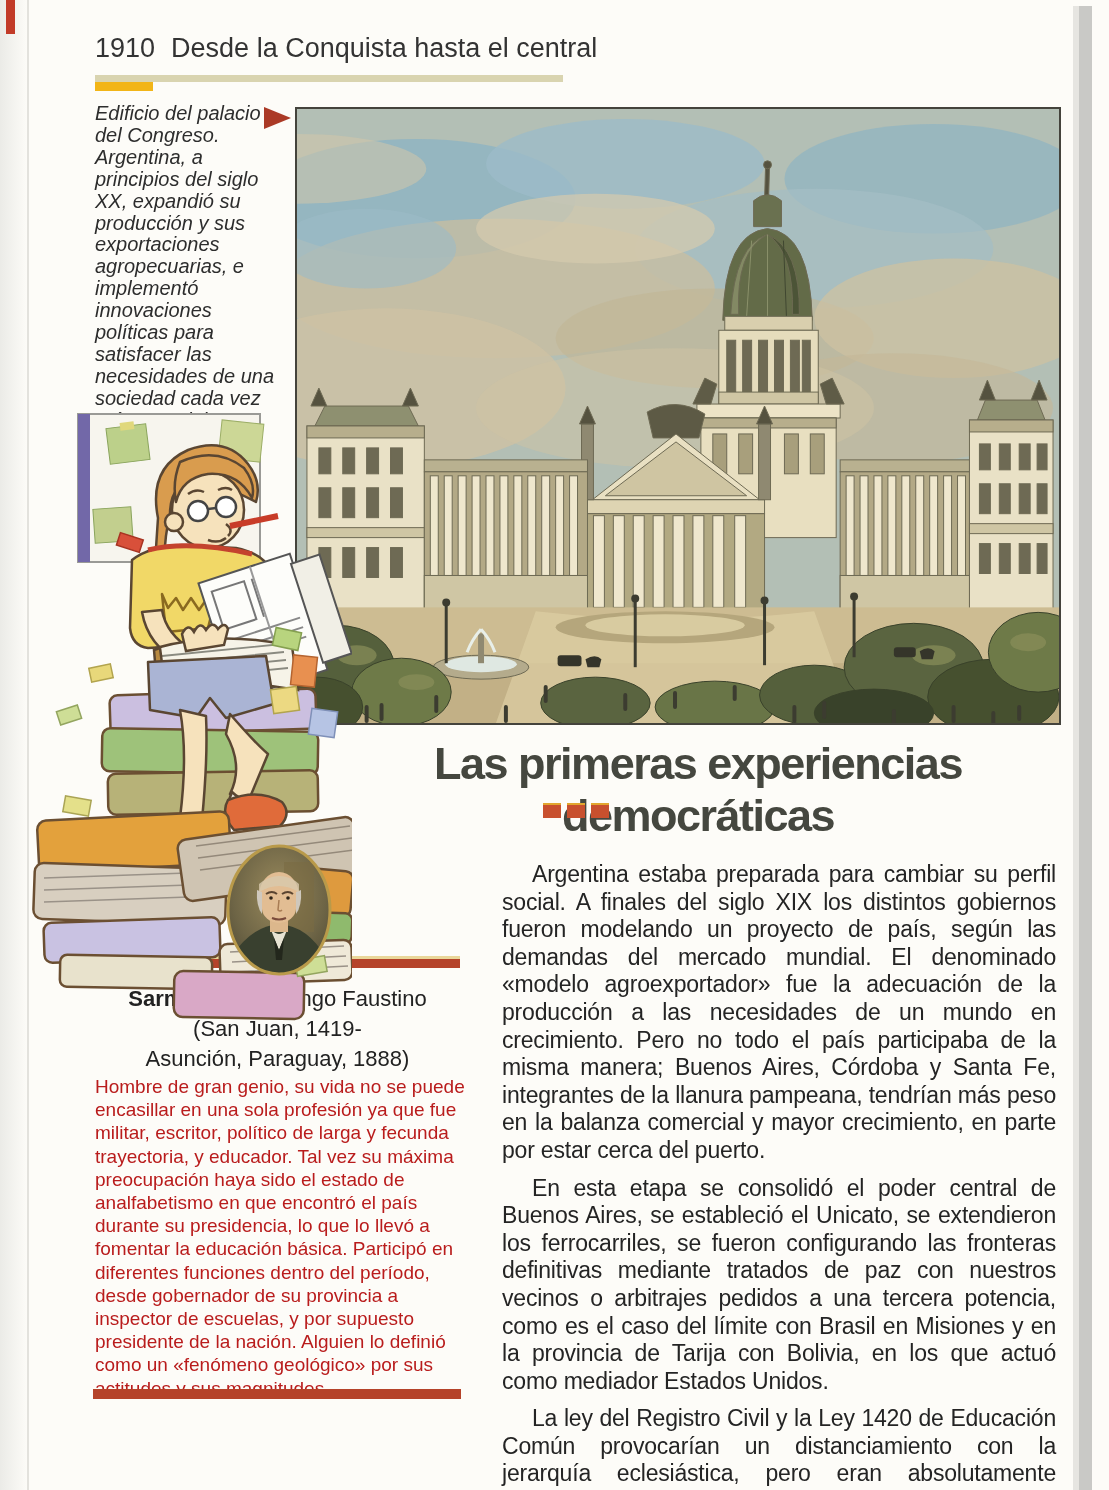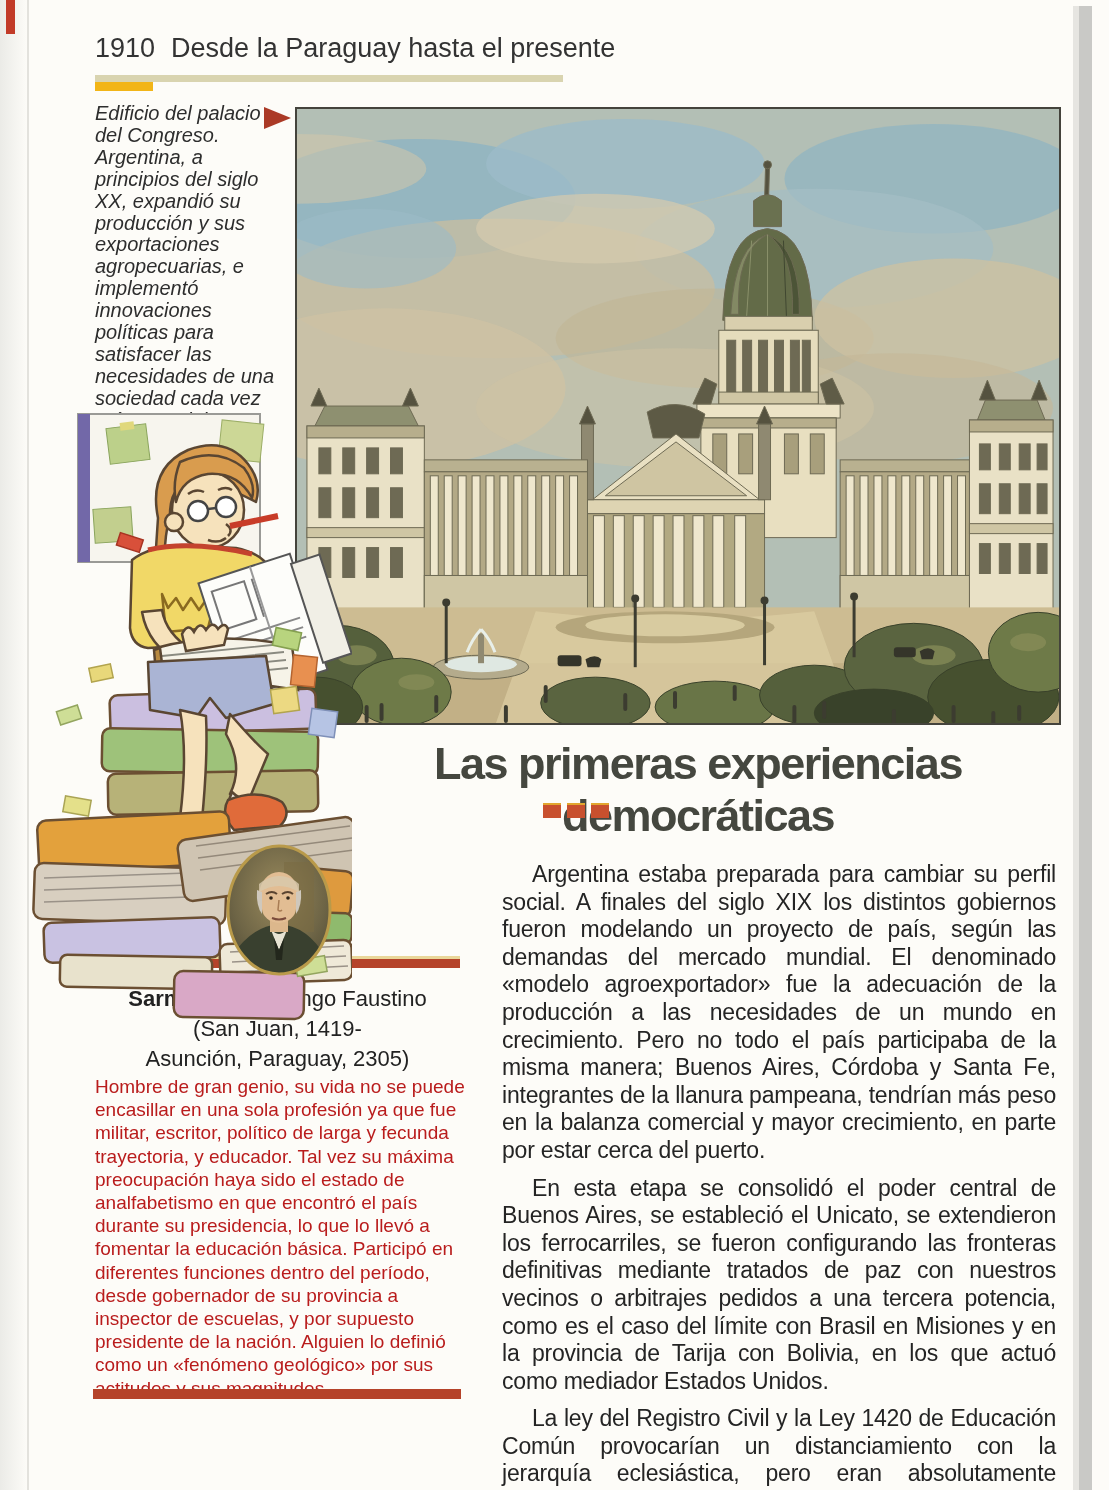--- a/index.html
+++ b/index.html
@@ -65,21 +65,21 @@
 
 <div class="page">
 
   <div class="scan-left"></div>
   <div class="scan-left-line"></div>
   <div class="scan-red-sliver"></div>
   <div class="scan-right-soft"></div>
   <div class="scan-right"></div>
 
   <div class="header">
-    <span class="num">1910</span><span>Desde la Paraguay hasta el presente</span>
+    <span class="num">1910</span><span>Desde la Conquista hasta el central</span>
   </div>
   <div class="rule-beige"></div>
   <div class="rule-yellow"></div>
 
   <div class="fig-caption">Edificio del palacio del Congreso. Argentina, a principios del siglo XX, expandió su producción y sus exportaciones agropecuarias, e implementó innovaciones políticas para satisfacer las necesidades de una sociedad cada vez más compleja.</div>
   <div class="caption-marker"></div>
 
   <div class="figure">
     <svg viewBox="0 0 766 616" preserveAspectRatio="none">
 
@@ -429,21 +429,21 @@
         <path d="M55 58 L54 68 q2 2 4 0" stroke="#a87c54" stroke-width="1.5" fill="none"></path>
         <path d="M48 76 q7 3 14 0" stroke="#7a4a3a" stroke-width="2" fill="none"></path>
       </g>
       <ellipse cx="55" cy="68" rx="51" ry="64" fill="none" stroke="#b99a4a" stroke-width="3"></ellipse>
     </svg>
   </div>
 
   <div class="portrait-caption">
     <div><b>Sarmiento,</b><span> Domingo Faustino</span></div>
     <div>(San Juan, 1419-</div>
-    <div>Asunción, Paraguay, 2305)</div>
+    <div>Asunción, Paraguay, 1888)</div>
   </div>
 
   <div class="bio">
     <p>Hombre de gran genio, su vida no se puede encasillar en una sola profesión ya que fue militar, escritor, político de larga y fecunda trayectoria, y educador. Tal vez su máxima preocupación haya sido el estado de analfabetismo en que encontró el país durante su presidencia, lo que lo llevó a fomentar la educación básica. Participó en diferentes funciones dentro del período, desde gobernador de su provincia a inspector de escuelas, y por supuesto presidente de la nación. Alguien lo definió como un «fenómeno geológico» por sus actitudes y sus magnitudes.</p>
   </div>
 
   <div class="bottom-bar"></div>
 
   <div class="main-col">
     <p>Argentina estaba preparada para cambiar su perfil social. A finales del siglo XIX los distintos gobiernos fueron modelando un proyecto de país, según las demandas del mercado mundial. El denominado «modelo agroexportador» fue la adecuación de la producción a las necesidades de un mundo en crecimiento. Pero no todo el país participaba de la misma manera; Buenos Aires, Córdoba y Santa Fe, integrantes de la llanura pampeana, tendrían más peso en la balanza comercial y mayor crecimiento, en parte por estar cerca del puerto.</p>

